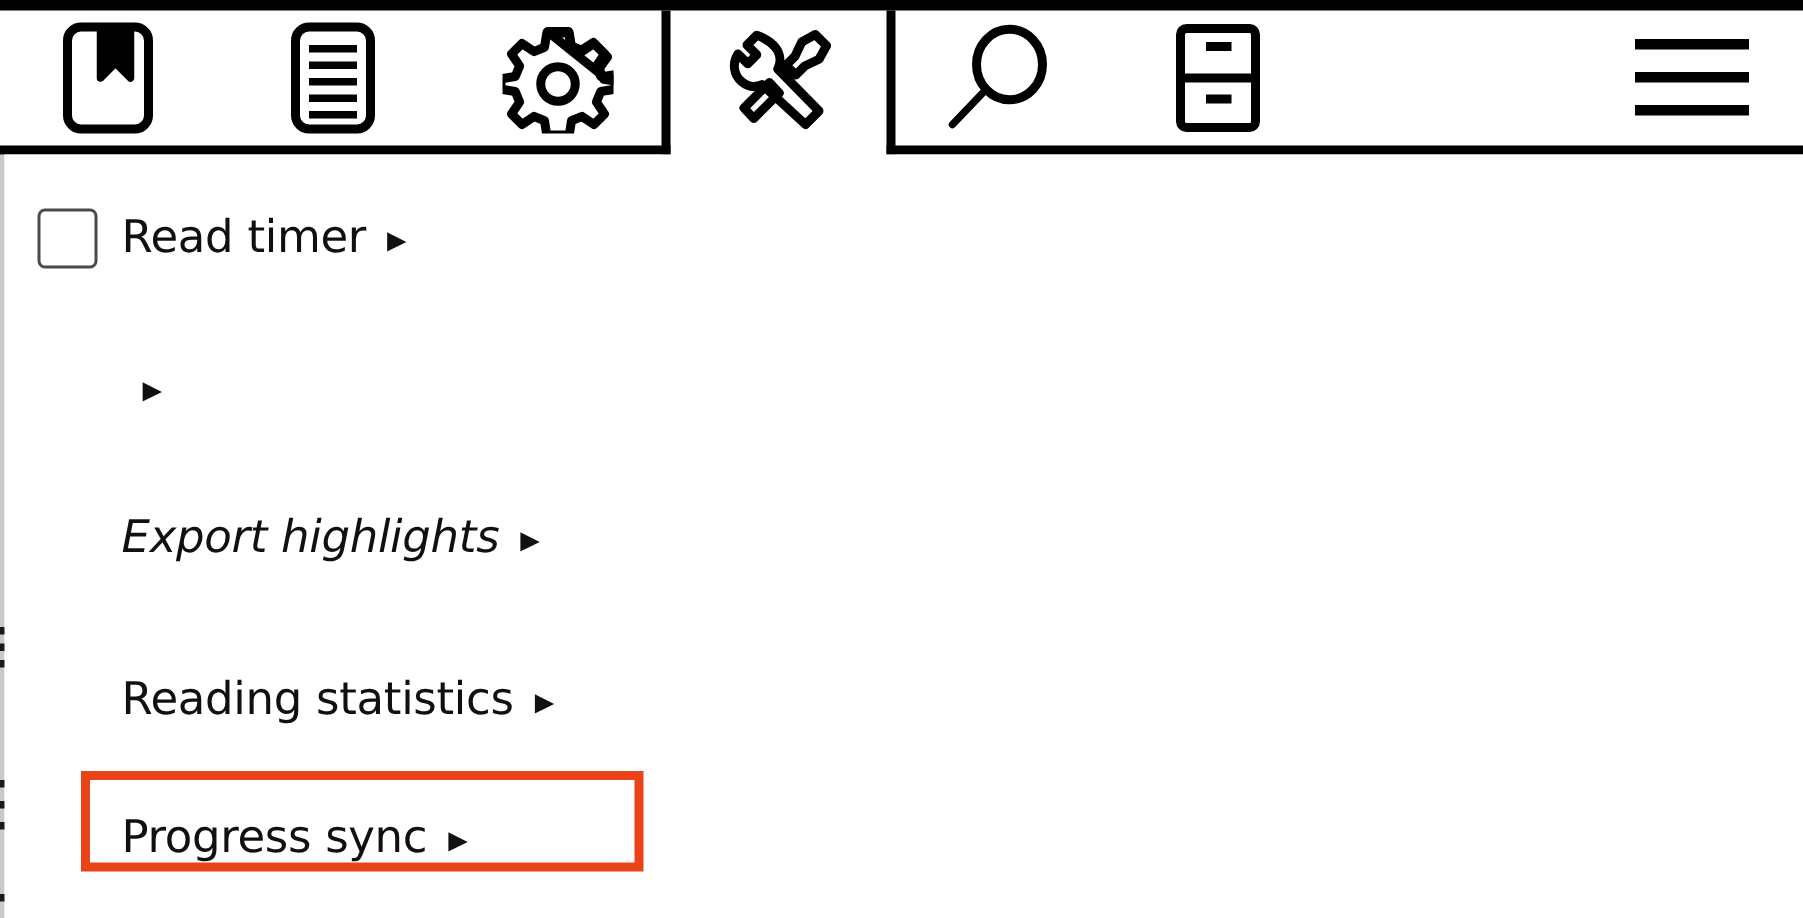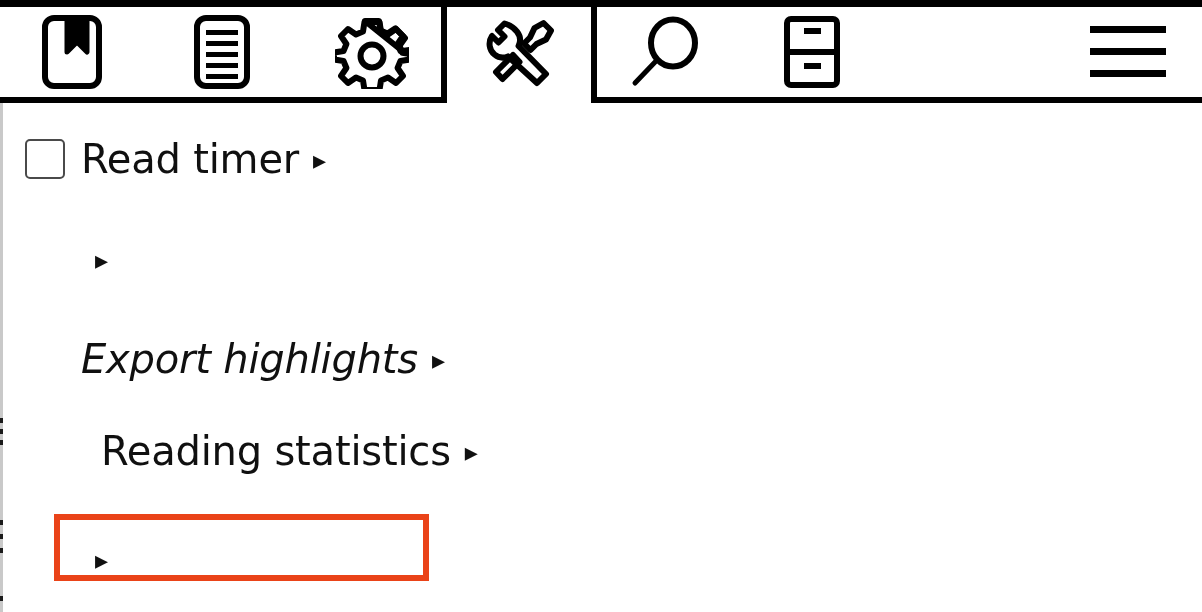--- a/index.html
+++ b/index.html
@@ -114,21 +114,21 @@
     height: 40px;
     border: 2px solid #4a4a4a;
     border-radius: 5px;
     background: #ffffff;
     margin-left: 22px;
     margin-right: 16px;
     flex: 0 0 auto;
   }
 
   .row-label {
-    font-size: 40px;
+    font-size: 30px;
     line-height: 1;
     color: #101010;
     font-weight: 400;
     letter-spacing: -0.2px;
     white-space: nowrap;
   }
 
   .submenu-arrow {
     margin-left: 14px;
     font-size: 26px;
@@ -271,29 +271,30 @@
       </div>
     </div>
 
     <div class="menu-row" style="top:212px;font-style:italic;">
       <div class="row-inner indent">
         <span class="row-label">Export highlights</span>
         <span class="submenu-arrow">▸</span>
       </div>
     </div>
 
-    <div class="menu-row" style="top:304px;padding-left:20px;">
+    <div class="menu-row" style="top:320px;">
       <div class="row-inner indent">
         <span class="row-label">Reading statistics</span>
         <span class="submenu-arrow">▸</span>
       </div>
     </div>
 
     <div class="menu-row" style="top:412px;">
       <div class="row-inner indent">
+        <span class="row-label">Progress sync</span>
         <span class="submenu-arrow">▸</span>
       </div>
     </div>
 
     <div class="highlight-box" id="hl" style="left: 51px; top: 411px; width: 375px; height: 67px; border-color: rgb(234, 67, 24);"></div>
 
   </div>
 
 </div>
 

